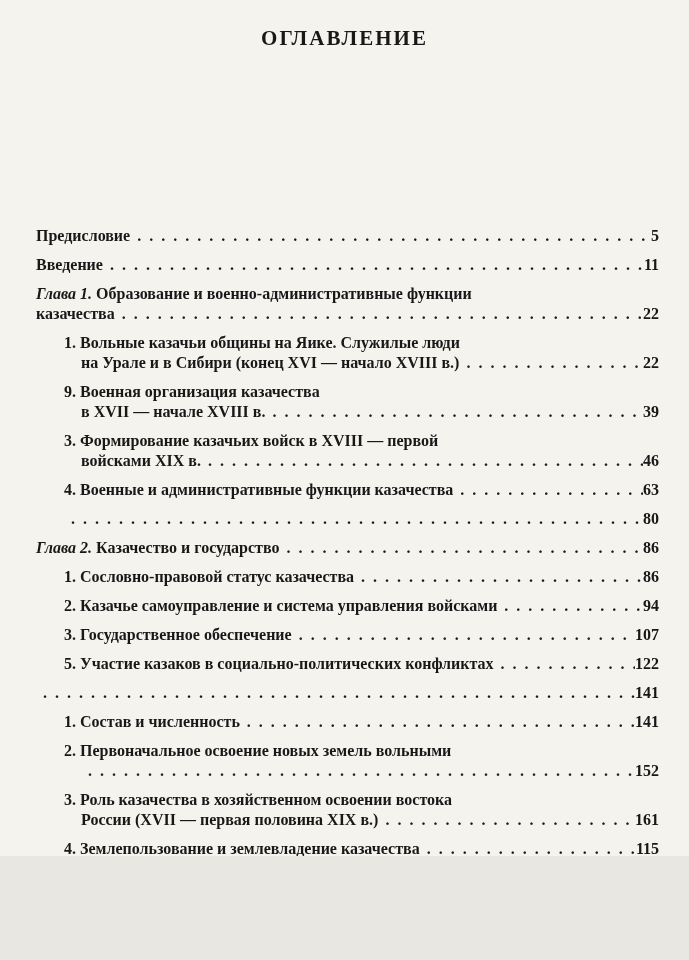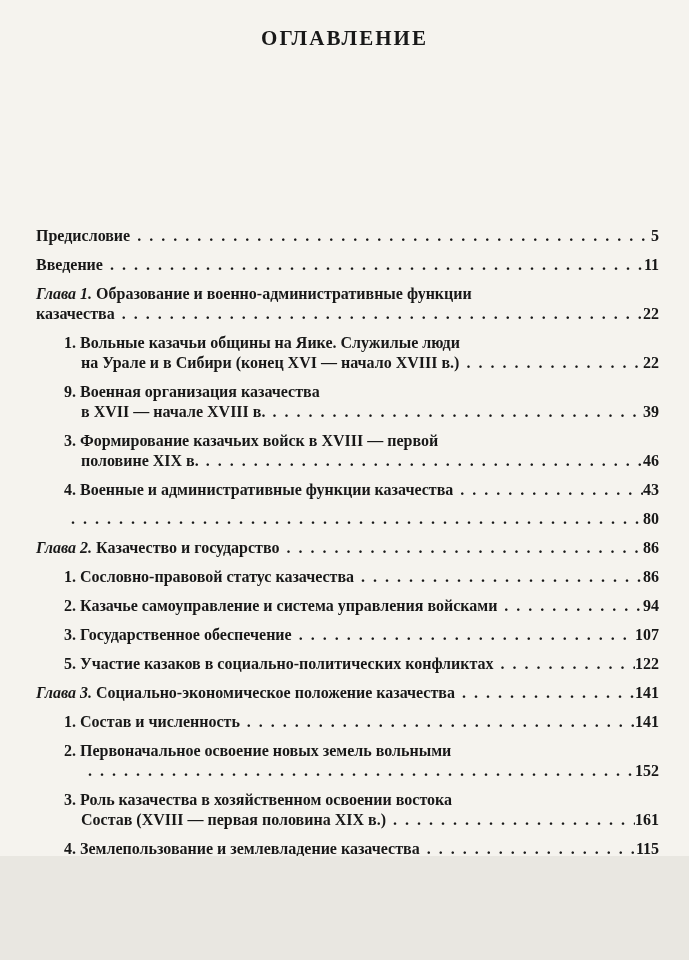--- a/index.html
+++ b/index.html
@@ -130,30 +130,30 @@
           <span class="txt">в XVII — начале XVIII в.</span>
           <span class="leader"></span>
           <span class="pg">39</span>
         </div>
       </div>
       <div class="entry sub">
         <div class="line">
           <span class="txt">3. Формирование казачьих войск в XVIII — первой</span>
         </div>
         <div class="line hang">
-          <span class="txt">половине XIX в.</span>
+          <span class="txt">войсками XIX в.</span>
           <span class="leader"></span>
           <span class="pg">46</span>
         </div>
       </div>
       <div class="entry sub">
         <div class="line">
           <span class="txt">4. Военные и административные функции казачества</span>
           <span class="leader"></span>
-          <span class="pg">43</span>
+          <span class="pg">63</span>
         </div>
       </div>
       <div class="entry sub">
         <div class="line">
           <span class="leader"></span>
           <span class="pg">80</span>
         </div>
       </div>
       <div class="entry">
         <div class="line">
@@ -185,21 +185,20 @@
       </div>
       <div class="entry sub">
         <div class="line">
           <span class="txt">5. Участие казаков в социально-политических конфликтах</span>
           <span class="leader"></span>
           <span class="pg">122</span>
         </div>
       </div>
       <div class="entry">
         <div class="line">
-          <span class="txt"><em>Глава 3. </em>Социально-экономическое положение казачества</span>
           <span class="leader"></span>
           <span class="pg">141</span>
         </div>
       </div>
       <div class="entry sub">
         <div class="line">
           <span class="txt">1. Состав и численность</span>
           <span class="leader"></span>
           <span class="pg">141</span>
         </div>
@@ -211,21 +210,21 @@
         <div class="line hang">
           <span class="leader"></span>
           <span class="pg">152</span>
         </div>
       </div>
       <div class="entry sub">
         <div class="line">
           <span class="txt">3. Роль казачества в хозяйственном освоении востока</span>
         </div>
         <div class="line hang">
-          <span class="txt">Состав (XVIII — первая половина XIX в.)</span>
+          <span class="txt">России (XVII — первая половина XIX в.)</span>
           <span class="leader"></span>
           <span class="pg">161</span>
         </div>
       </div>
       <div class="entry sub">
         <div class="line">
           <span class="txt">4. Землепользование и землевладение казачества</span>
           <span class="leader"></span>
           <span class="pg">115</span>
         </div>

